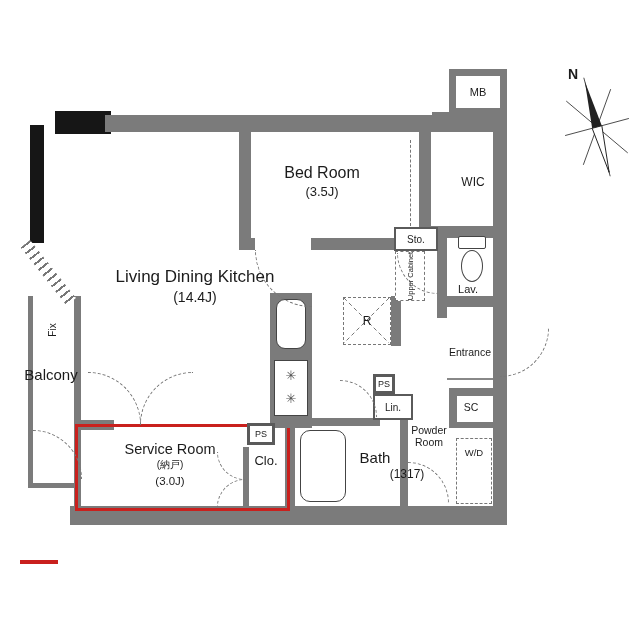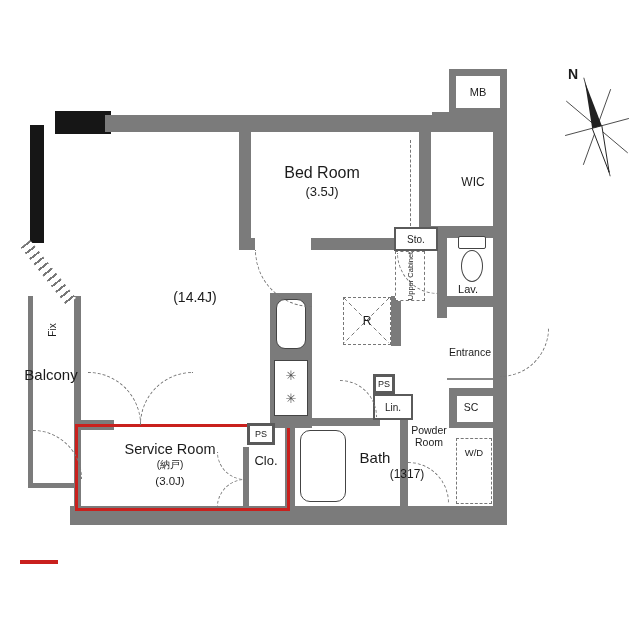--- a/index.html
+++ b/index.html
@@ -94,20 +94,21 @@
   <div class="arc bl" style="left:217px;top:452px;width:27px;height:27px;"></div>
   <div class="arc tl" style="left:217px;top:479px;width:27px;height:27px;"></div>
   <div class="arc br" style="left:500px;top:328px;width:48px;height:48px;"></div>
   <div class="arc bl" style="left:397px;top:253px;width:40px;height:40px;"></div>
   <div class="arc tr" style="left:340px;top:380px;width:36px;height:36px;"></div>
   <div class="arc tr" style="left:408px;top:462px;width:40px;height:40px;"></div>
 
   <div class="lb" style="left:322px;top:173px;font-size:16px;">Bed Room</div>
   <div class="lb" style="left:322px;top:191px;font-size:13px;">(3.5J)</div>
   <div class="lb" style="left:461px;top:182px;font-size:12px;margin-left:12px;">WIC</div>
+  <div class="lb" style="left:195px;top:277px;font-size:17px;">Living Dining Kitchen</div>
   <div class="lb" style="left:195px;top:297px;font-size:14px;">(14.4J)</div>
   <div class="lb" style="left:416px;top:239px;font-size:10px;">Sto.</div>
   <div class="lb" style="left:410px;top:276px;font-size:7.5px;transform:translate(-50%,-50%) rotate(-90deg);">Upper Cabinet</div>
   <div class="lb" style="left:468px;top:289px;font-size:11px;">Lav.</div>
   <div class="lb" style="left:367px;top:321px;font-size:12px;">R</div>
   <div class="lb" style="left:470px;top:352px;font-size:10.5px;">Entrance</div>
   <div class="lb" style="left:52px;top:330px;font-size:10px;transform:translate(-50%,-50%) rotate(-90deg);">Fix</div>
   <div class="lb" style="left:51px;top:374px;font-size:15px;">Balcony</div>
   <div class="lb" style="left:170px;top:449px;font-size:14.5px;">Service Room</div>
   <div class="lb" style="left:170px;top:465px;font-size:10px;">(納戸)</div>

